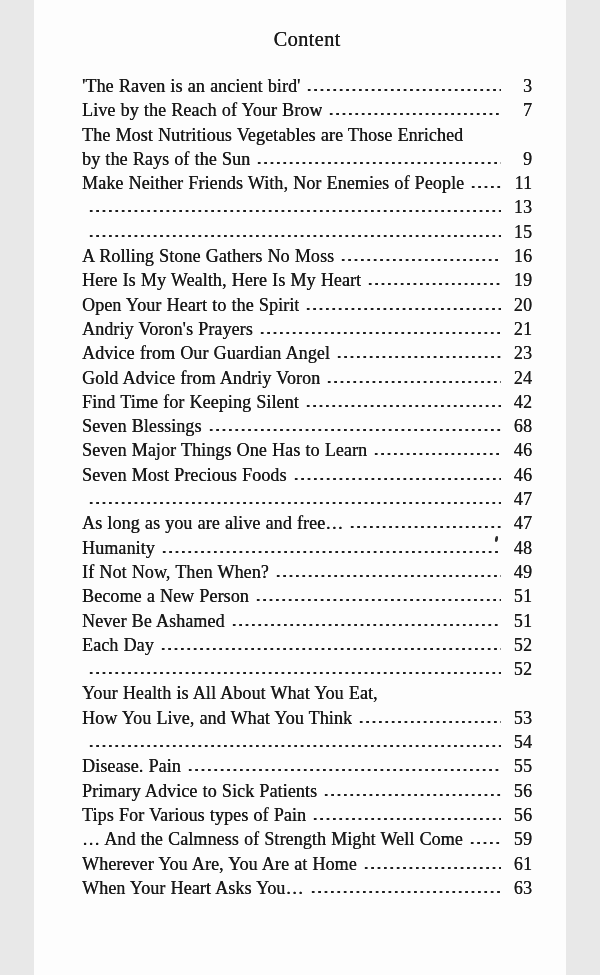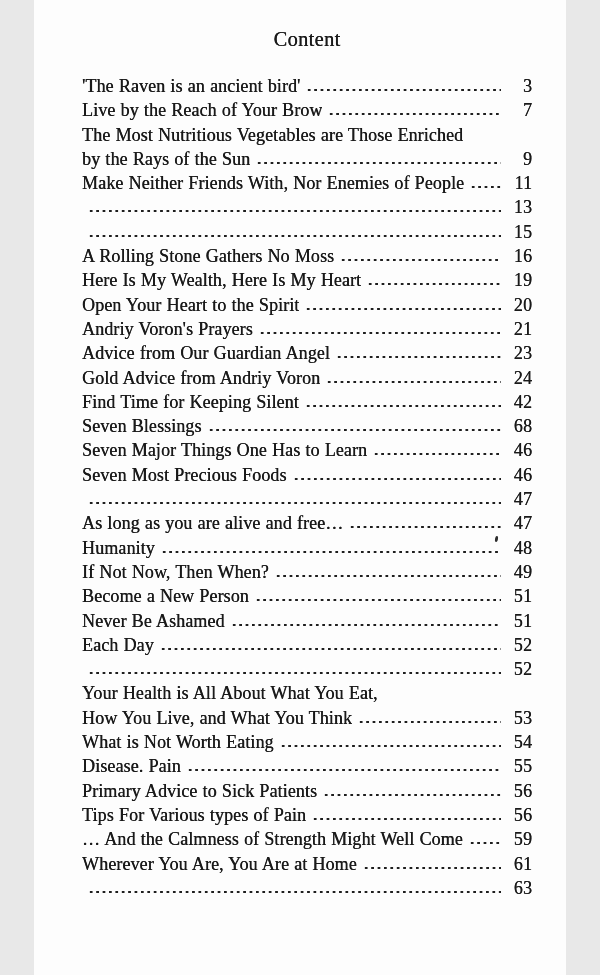--- a/index.html
+++ b/index.html
@@ -200,21 +200,20 @@
       <div class="row">
     <span class="t">Your Health is All About What You Eat,</span>
 
   </div>
       <div class="row">
     <span class="t">How You Live, and What You Think</span>
     <span class="leader"></span>
     <span class="num">53</span>
   </div>
       <div class="row">
-    <span class="t">What is Not Worth Eating</span>
     <span class="leader"></span>
     <span class="num">54</span>
   </div>
       <div class="row">
     <span class="t">Disease. Pain</span>
     <span class="leader"></span>
     <span class="num">55</span>
   </div>
       <div class="row">
     <span class="t">Primary Advice to Sick Patients</span>
@@ -230,18 +229,19 @@
     <span class="t">… And the Calmness of Strength Might Well Come</span>
     <span class="leader"></span>
     <span class="num">59</span>
   </div>
       <div class="row">
     <span class="t">Wherever You Are, You Are at Home</span>
     <span class="leader"></span>
     <span class="num">61</span>
   </div>
       <div class="row">
+    <span class="t">When Your Heart Asks You…</span>
     <span class="leader"></span>
     <span class="num">63</span>
   </div>
     </div>
   <span class="speck"></span>
 </div>
 
 </body></html>

